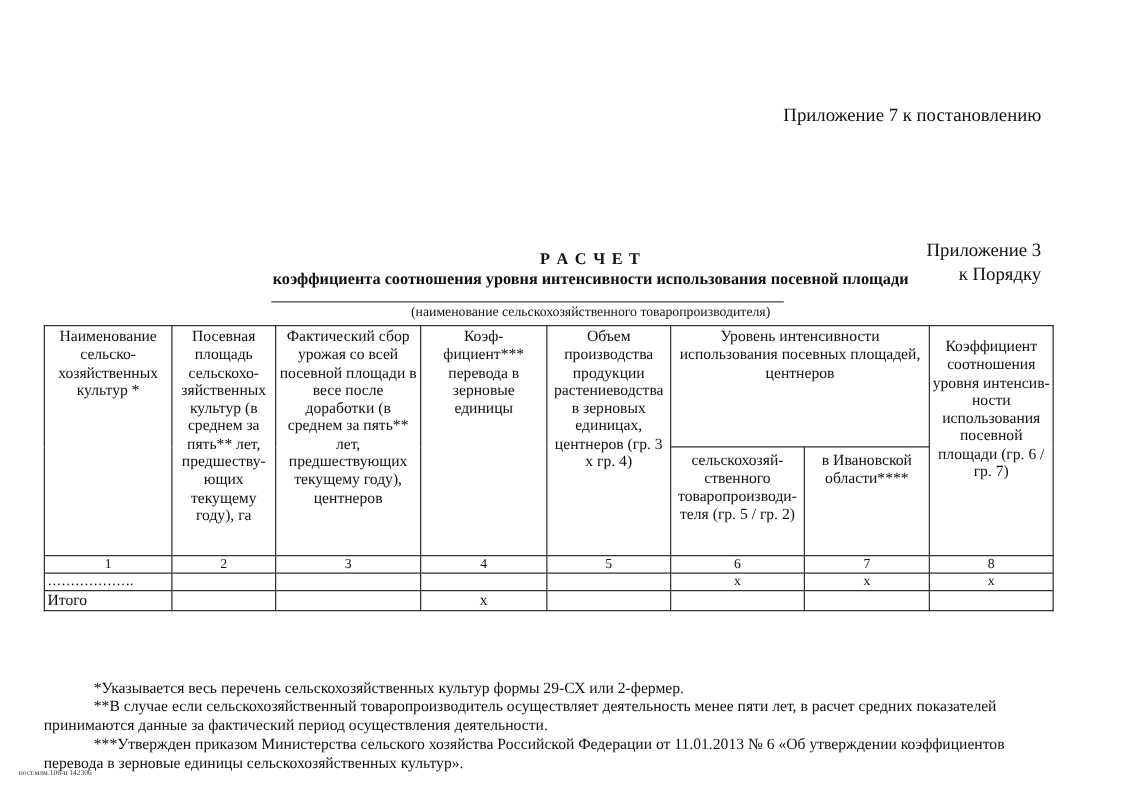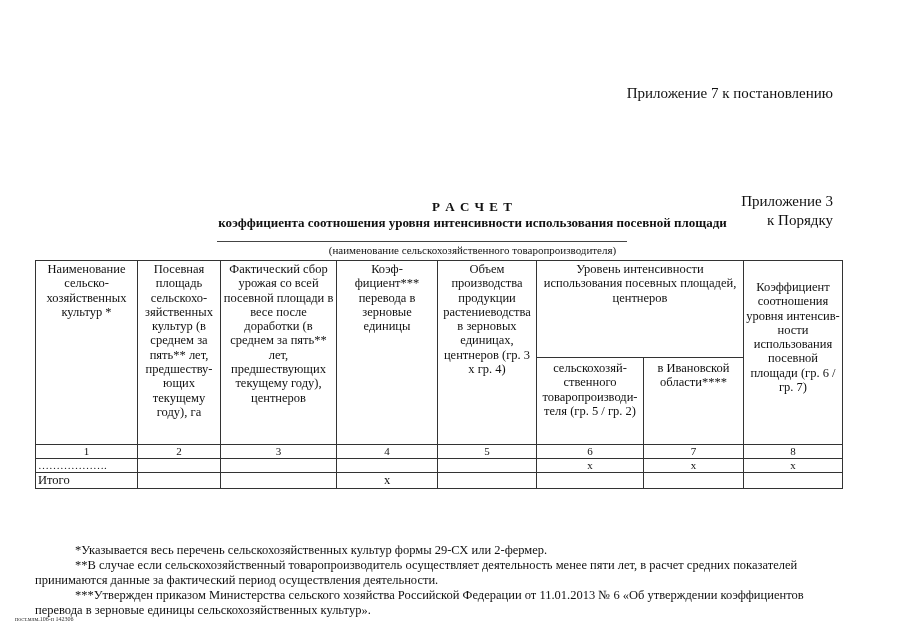--- a/index.html
+++ b/index.html
@@ -48,21 +48,21 @@
       <col style="width:99px">
   </colgroup>
   <tbody>
       <tr style="height:97px;">
     <td rowspan="2">Наименование сельско-хозяйственных культур *</td>
     <td rowspan="2">Посевная площадь сельскохо-зяйственных культур (в среднем за пять** лет, предшеству-ющих текущему году), га</td>
     <td rowspan="2">Фактический сбор урожая со всей посевной площади в весе после доработки (в среднем за пять** лет, предшествующих текущему году), центнеров</td>
     <td rowspan="2">Коэф-фициент*** перевода в зерновые единицы</td>
     <td rowspan="2">Объем производства продукции растениеводства в зерновых единицах, центнеров (гр. 3 х гр. 4)</td>
     <td colspan="2">Уровень интенсивности использования посевных площадей, центнеров</td>
-    <td rowspan="2" style="padding-top:19px;">Коэффициент соотношения уровня интенсив-ности использования посевной площади (гр. 6 / гр. 7)</td>
+    <td rowspan="2" style="padding-top:9px;">Коэффициент соотношения уровня интенсив-ности использования посевной площади (гр. 6 / гр. 7)</td>
   </tr>
   <tr style="height:87px;">
     <td style="padding-top:3px;">сельскохозяй-ственного товаропроизводи-теля (гр. 5 / гр. 2)</td>
     <td style="padding-top:3px;">в Ивановской области****</td>
   </tr>
   <tr style="height:12px; font-size:11px; line-height:11px;">
     <td>1</td>
     <td>2</td>
     <td>3</td>
     <td>4</td>

